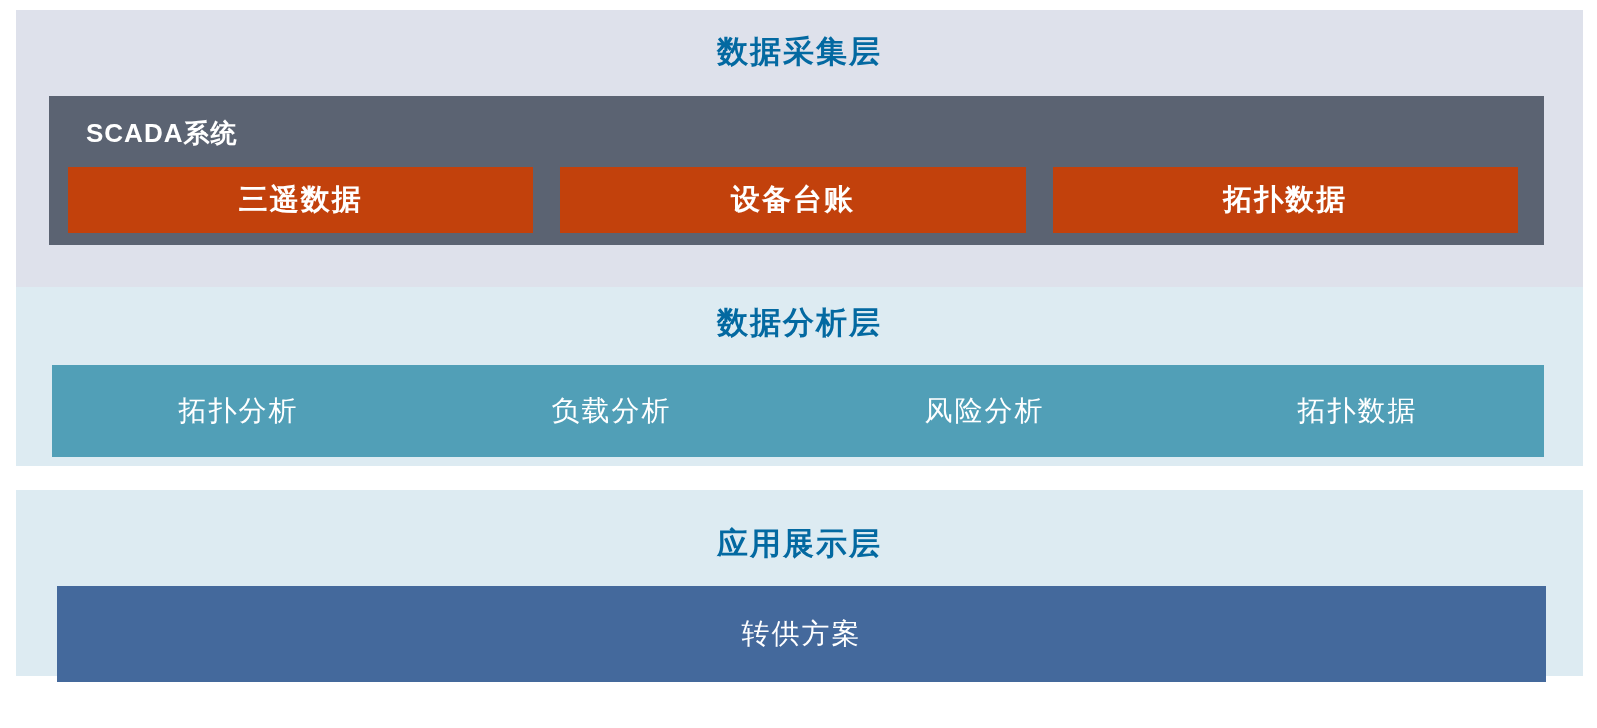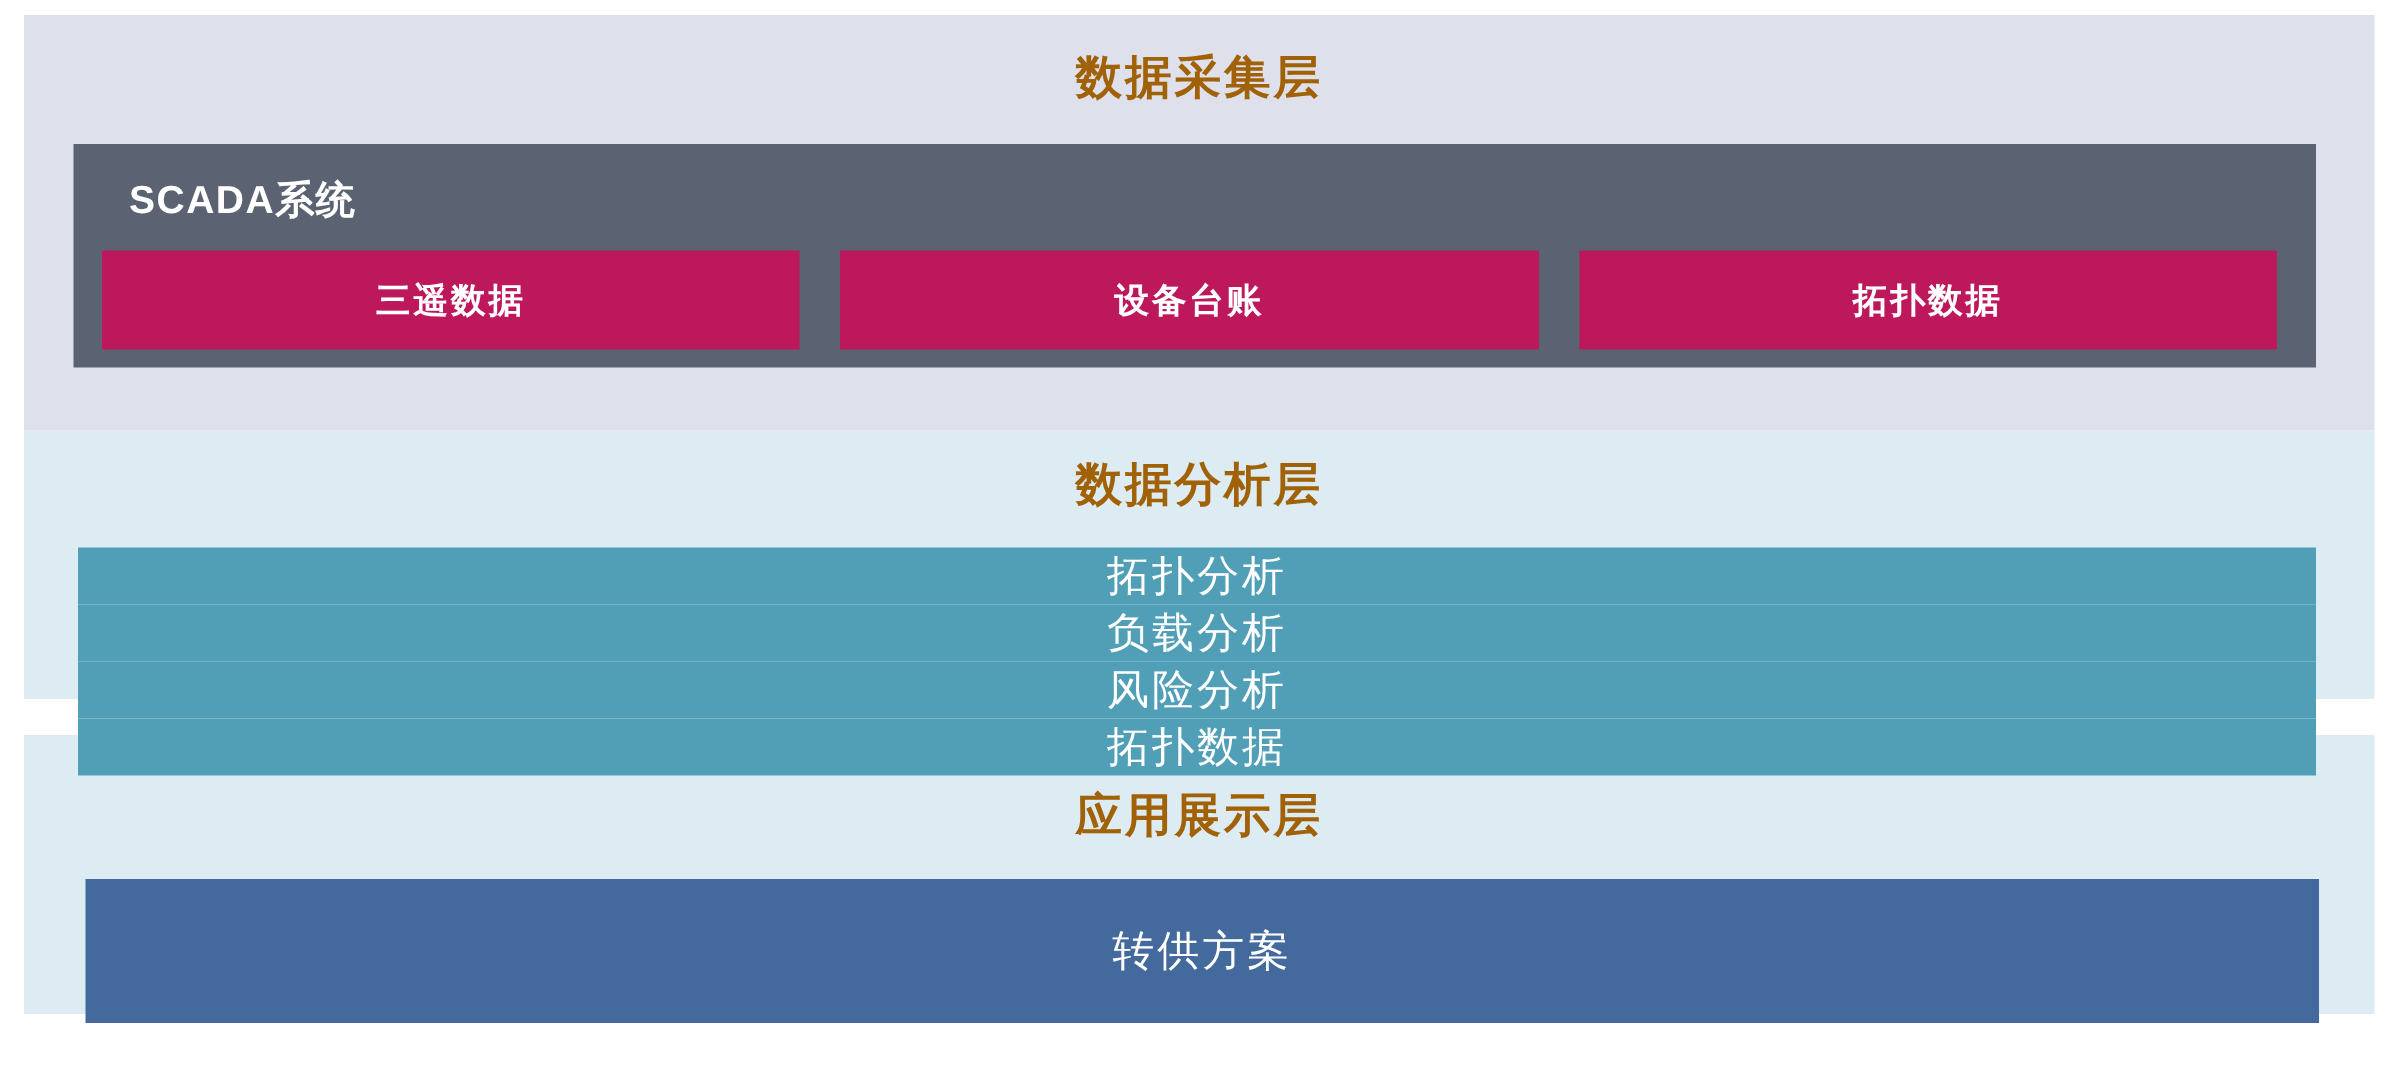--- a/index.html
+++ b/index.html
@@ -4,49 +4,49 @@
 <style>
   * { box-sizing: border-box; margin: 0; padding: 0; }
   html, body { background: #ffffff; }
   body {
     width: 1597px; height: 728px; overflow: hidden;
     font-family: "Liberation Sans", "DejaVu Sans", sans-serif;
   }
   .layer { margin-left: 16px; margin-right: 14px; }
   .layer-title {
     text-align: center; font-size: 31px; font-weight: bold;
-    color: #a16207; letter-spacing: 2px; line-height: 36px;
+    color: #0369a1; letter-spacing: 2px; line-height: 36px;
   }
   
   .layer-collect {
     margin-top: 10px; height: 277px;
     background: #dee1eb; padding-top: 24px;
   }
   .layer-collect .layer-title { margin-bottom: 26px; }
   .scada {
     margin: 0 39px 0 33px; height: 149px;
     background: #5b6372; padding: 14px 26px 0 19px;
   }
   .scada-label {
     color: #ffffff; font-size: 26px; font-weight: bold;
     margin: 6px 0 16px 18px; letter-spacing: 1px;
   }
   .scada-items { display: flex; gap: 27px; }
   .scada-item {
-    flex: 1; height: 66px; background: #be185d;
-    color: #ffffff; font-size: 23px; font-weight: bold; letter-spacing: 2px;
+    flex: 1; height: 66px; background: #c2410c;
+    color: #ffffff; font-size: 29px; font-weight: bold; letter-spacing: 2px;
     display: flex; align-items: center; justify-content: center; font-family: Liberation Mono, monospace;
   }
   
   .layer-analysis {
     height: 179px;
     background: #ddebf2; padding-top: 18px;
   }
   .layer-analysis .layer-title { margin-bottom: 24px; }
-  .analysis-items { display: flex; gap: 0; padding: 0 39px 0 36px; flex-direction: column; }
+  .analysis-items { display: flex; gap: 0; padding: 0 39px 0 36px; }
   .analysis-item {
     flex: 1; height: 92px; background: #519fb7;
     color: #ffffff; font-size: 28px; font-weight: normal; letter-spacing: 2px;
     display: flex; align-items: center; justify-content: center;
   }
   
   .layer-app {
     margin-top: 24px; height: 186px;
     background: #ddebf2; padding-top: 18px;
   }

